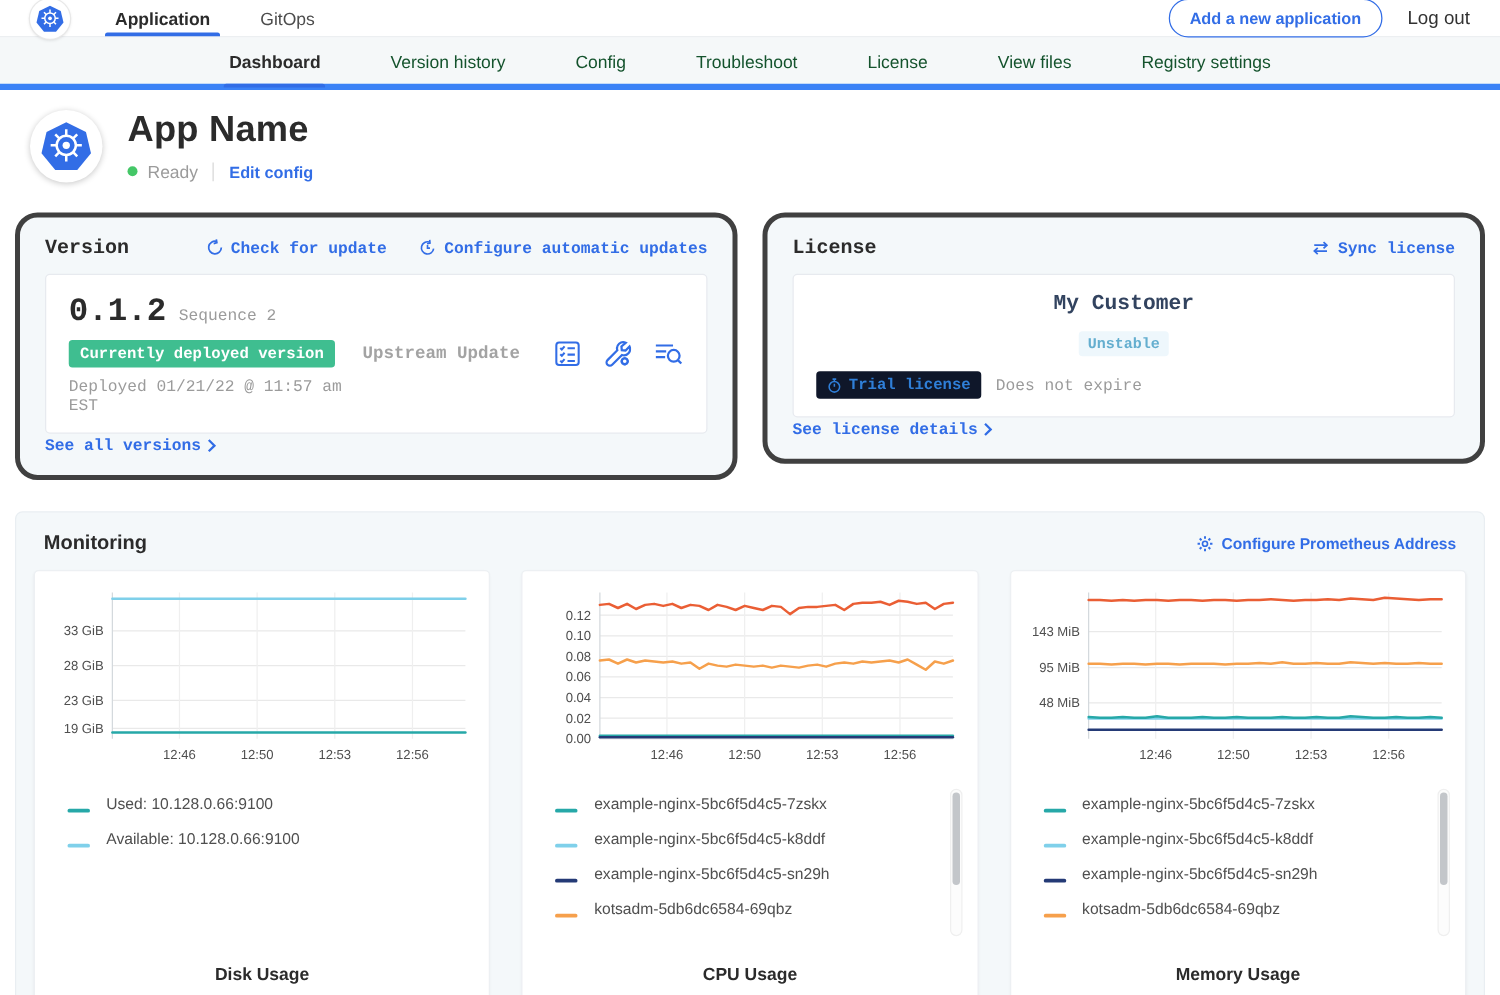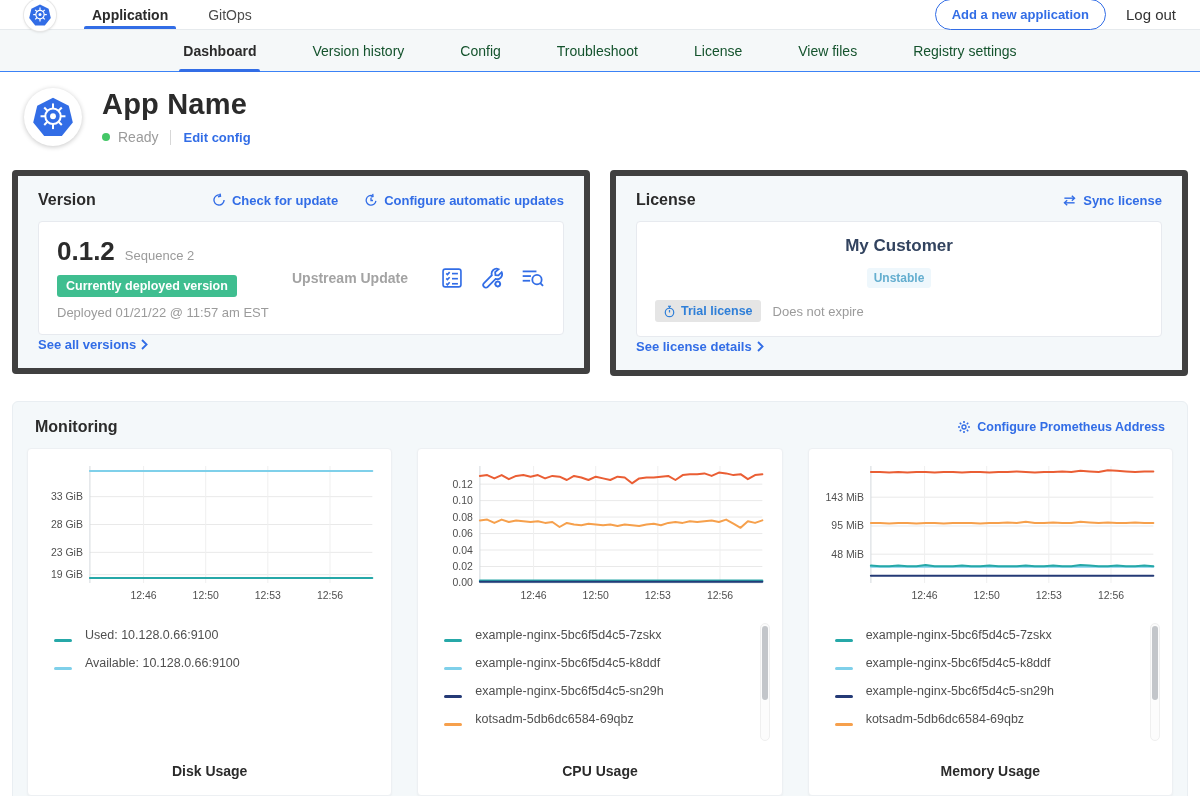--- a/index.html
+++ b/index.html
@@ -18,21 +18,21 @@
   .topnav-tab.active { color:#2b2b2b; font-weight:bold; }
   .topnav-tab.active::after { content:""; position:absolute; left:-6px; right:-6px;
     bottom:0; height:3px; background:#326de6; border-radius:2px 2px 0 0; }
   .topnav-right { margin-left:auto; display:flex; align-items:center; gap:20px; }
   .pill-btn { border:1px solid #326de6; color:#326de6; background:#fff;
     border-radius:17px; padding:7px 16px; font-size:13px; font-weight:bold; cursor:pointer;
     font-family:"Liberation Sans", sans-serif; }
   .logout { font-size:15px; color:#323232; cursor:pointer; }
 
   
-  .subnav { height:42px; background:#f5f8f9; border-bottom:1px solid #3b82f6;
+  .subnav { height:42px; background:#f5f8f9; border-bottom:5px solid #3b82f6;
     display:flex; align-items:center; justify-content:center; gap:56px; }
   .subnav-item { position:relative; height:42px; display:flex; align-items:center;
     font-size:14px; color:#14532d; cursor:pointer; }
   .subnav-item.active { color:#2b2b2b; font-weight:bold; }
   .subnav-item.active::after { content:""; position:absolute; left:-4px; right:-4px;
     bottom:0; height:3px; background:#326de6; border-radius:2px 2px 0 0; }
 
   
   .app-header { display:flex; align-items:flex-start; padding:16px 24px 14px; gap:20px; }
   .app-avatar { width:58px; height:58px; border-radius:50%; background:#fff;
@@ -40,21 +40,21 @@
   .app-title-block h1 { font-size:29px; font-weight:bold; color:#2b2b2b; letter-spacing:.2px; }
   .app-status-row { display:flex; align-items:center; margin-top:8px; gap:8px; }
   .dot { width:8px; height:8px; border-radius:50%; background:#44c767; }
   .status-text { font-size:14px; color:#9b9b9b; }
   .vdiv { width:1px; height:15px; background:#d7d7d7; margin:0 4px; }
   .blue-link { color:#326de6; font-size:13px; font-weight:bold; cursor:pointer;
     display:inline-flex; align-items:center; gap:6px; text-decoration:none; }
 
   
   .cards-row { display:flex; gap:20px; padding:10px 12px 0; align-items:flex-start; }
-  .panel { background:#f4f8fa; border:6px solid #404040; border-radius:4px; padding:15px 20px; }
+  .panel { background:#f4f8fa; border:4px solid #404040; border-radius:18px; padding:15px 20px;font-family:Liberation Mono, monospace; }
   .panel-hd { display:flex; align-items:center; }
   .panel-hd h2 { font-size:16px; font-weight:bold; color:#2b2b2b; }
   .panel-hd .links { margin-left:auto; display:flex; gap:26px; }
   .white-card { background:#fff; border:1px solid #e7eaef; border-radius:4px;
     margin-top:12px; padding:14px 18px; }
 
   .version-panel { width:578px; }
   .license-panel { flex:1; }
 
   .ver-inner { display:flex; align-items:center; }
@@ -68,21 +68,21 @@
   .upstream { font-size:14px; color:#a3a3a3; font-weight:bold; }
   .ver-icons { margin-left:auto; display:flex; gap:18px; align-items:center; }
   .ver-icons .icon-btn { cursor:pointer; color:#326de6; display:flex; }
   .see-link { display:inline-flex; align-items:center; gap:5px;text-align:right; }
 
   .cust-row { display:flex; align-items:center; gap:12px;flex-direction:column; }
   .cust-name { font-size:17px; font-weight:bold; color:#32435f; }
   .badge-unstable { background:#eef7fc; color:#64aecf; font-size:12px; font-weight:bold;
     padding:3px 7px; border-radius:3px; }
   .lic-row2 { display:flex; align-items:center; gap:12px; margin-top:12px; }
-  .badge-trial { background:#e5e5e5; color:#2f7fd8; font-size:12.5px; font-weight:bold;
+  .badge-trial { background:#0f172a; color:#2f7fd8; font-size:12.5px; font-weight:bold;
     padding:4px 8px; border-radius:3px; display:inline-flex; align-items:center; gap:5px; }
   .expire-text { font-size:13px; color:#9b9b9b; }
 
   
   .monitoring { margin:25px 12px 0; background:#f4f8fa; border:1px solid #e9eef2;
     border-radius:6px; padding:14px 14px 22px; }
   .mon-hd { display:flex; align-items:center; padding:2px 8px 12px; }
   .mon-hd h2 { font-size:16px; font-weight:bold; color:#2b2b2b; }
   .mon-hd .blue-link { margin-left:auto; font-size:12.5px; }
   .charts-row { display:flex; gap:25px; }

